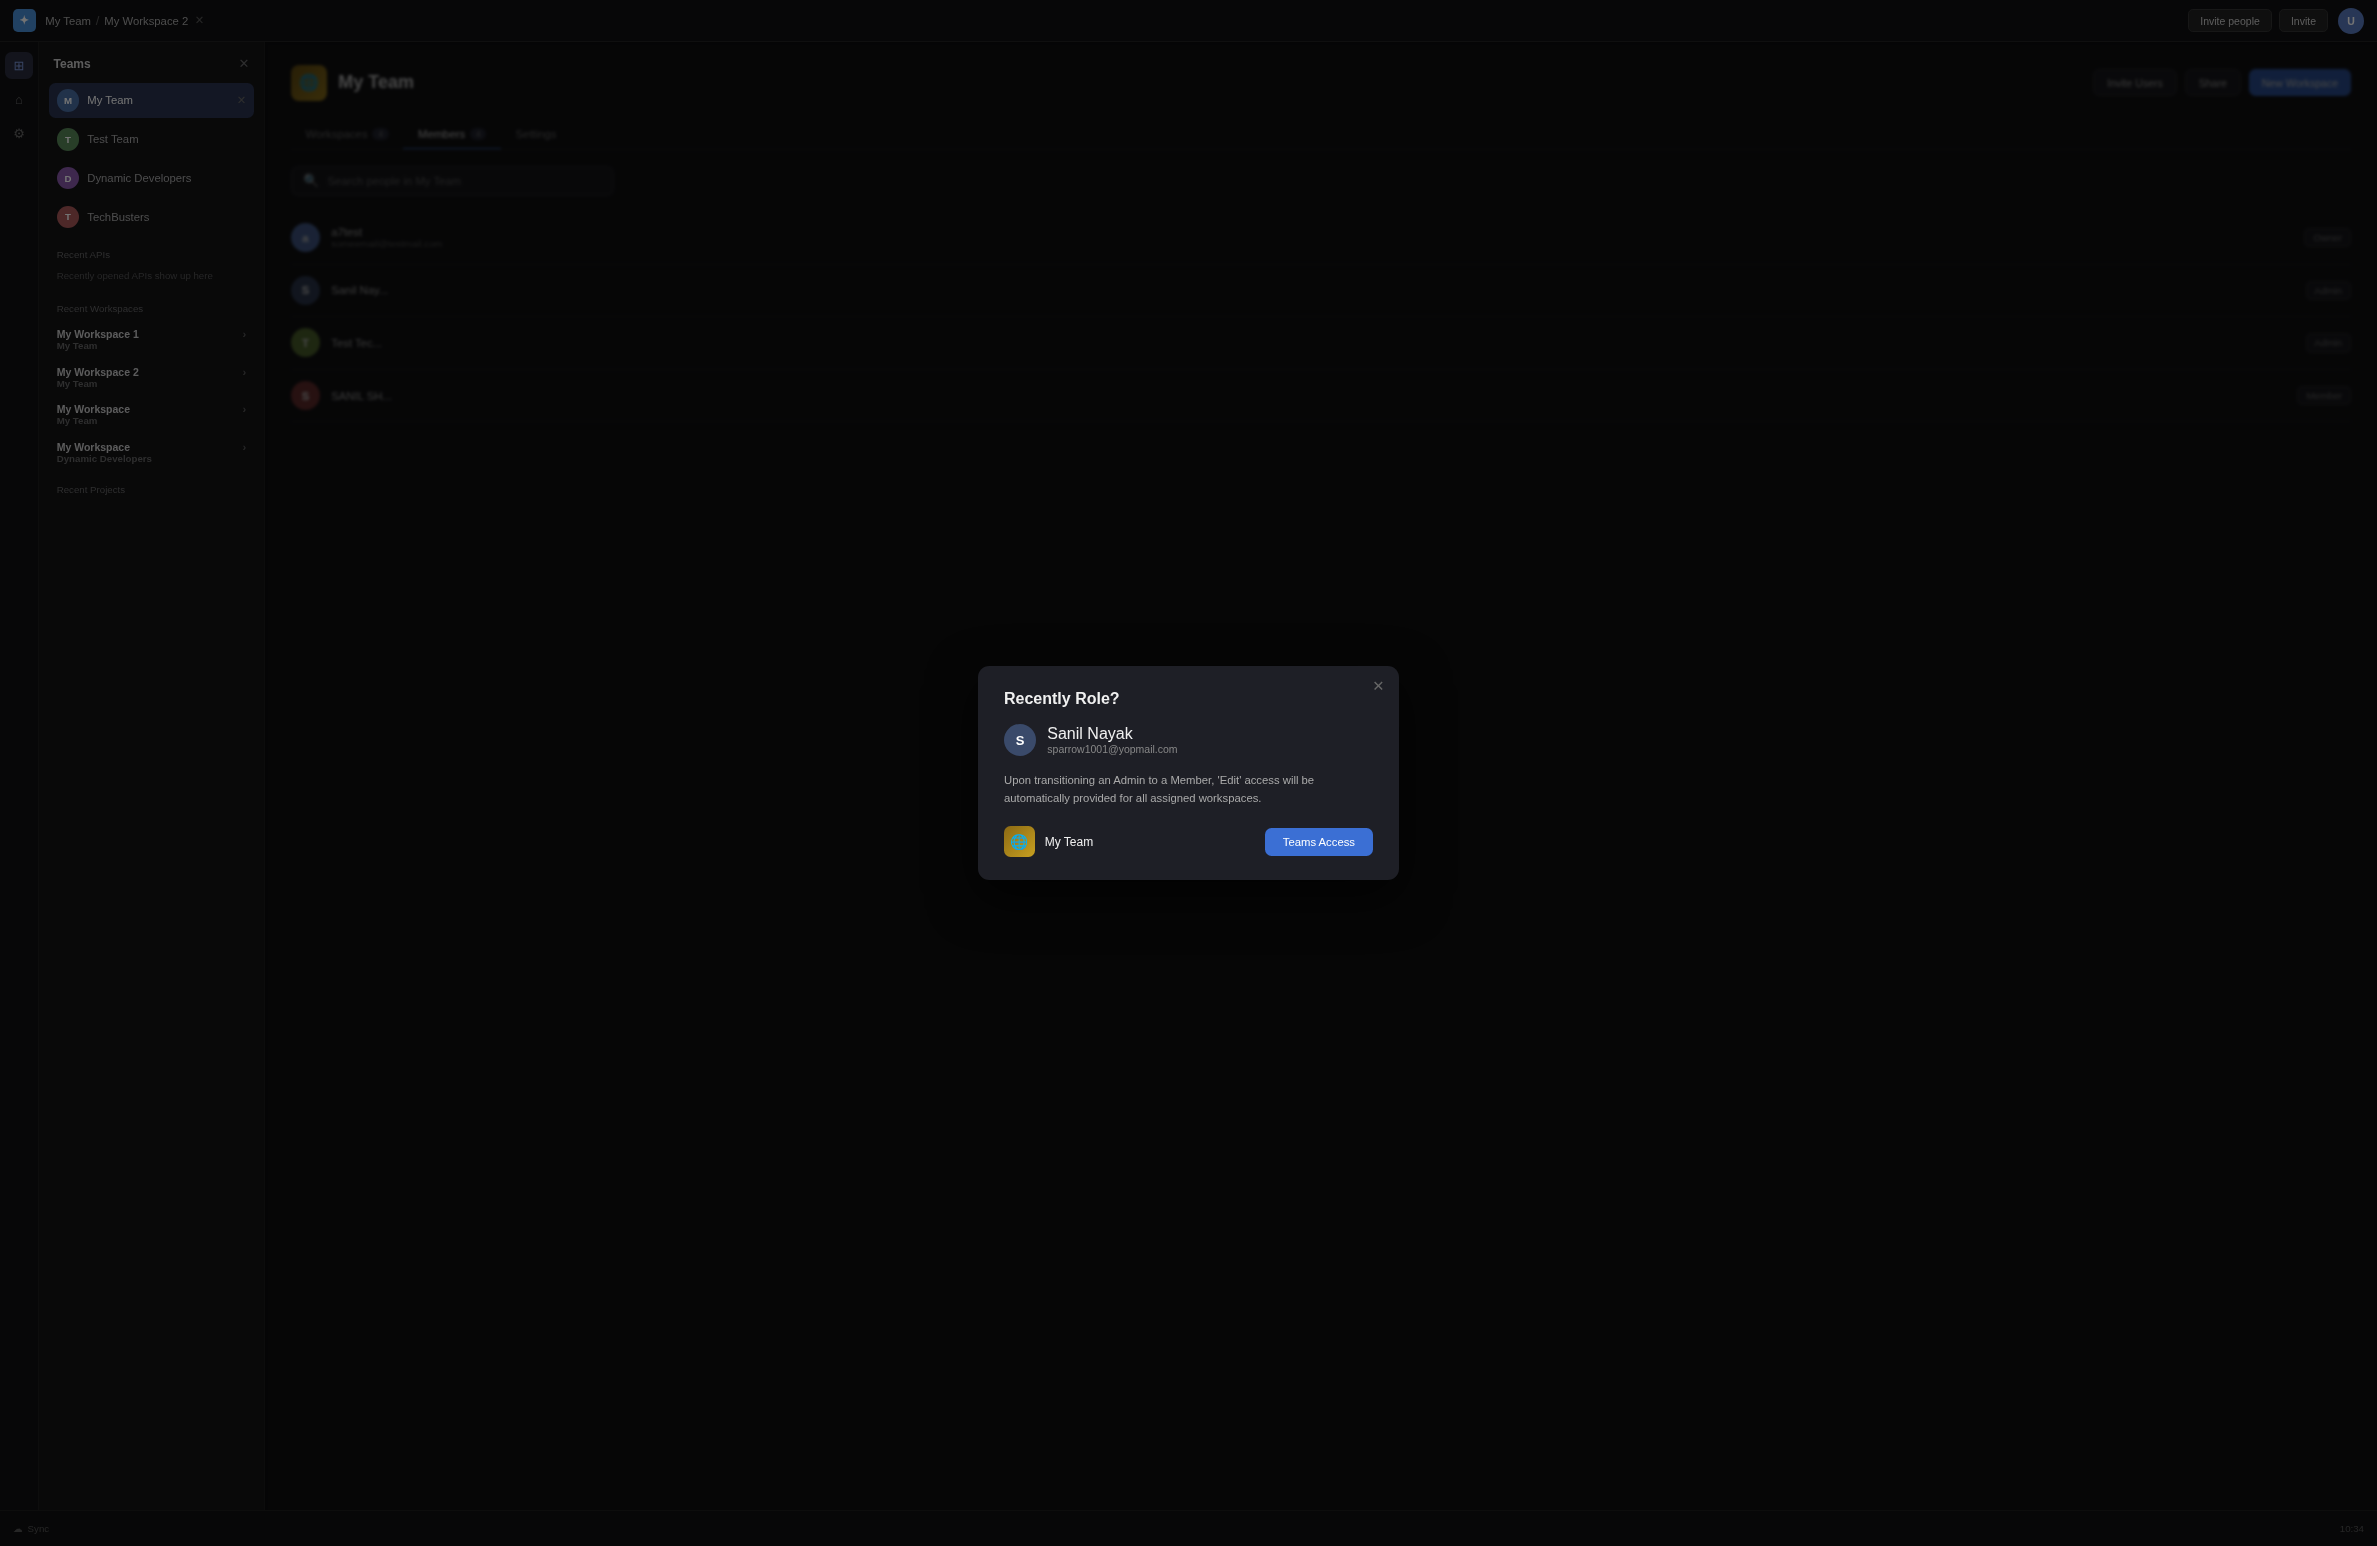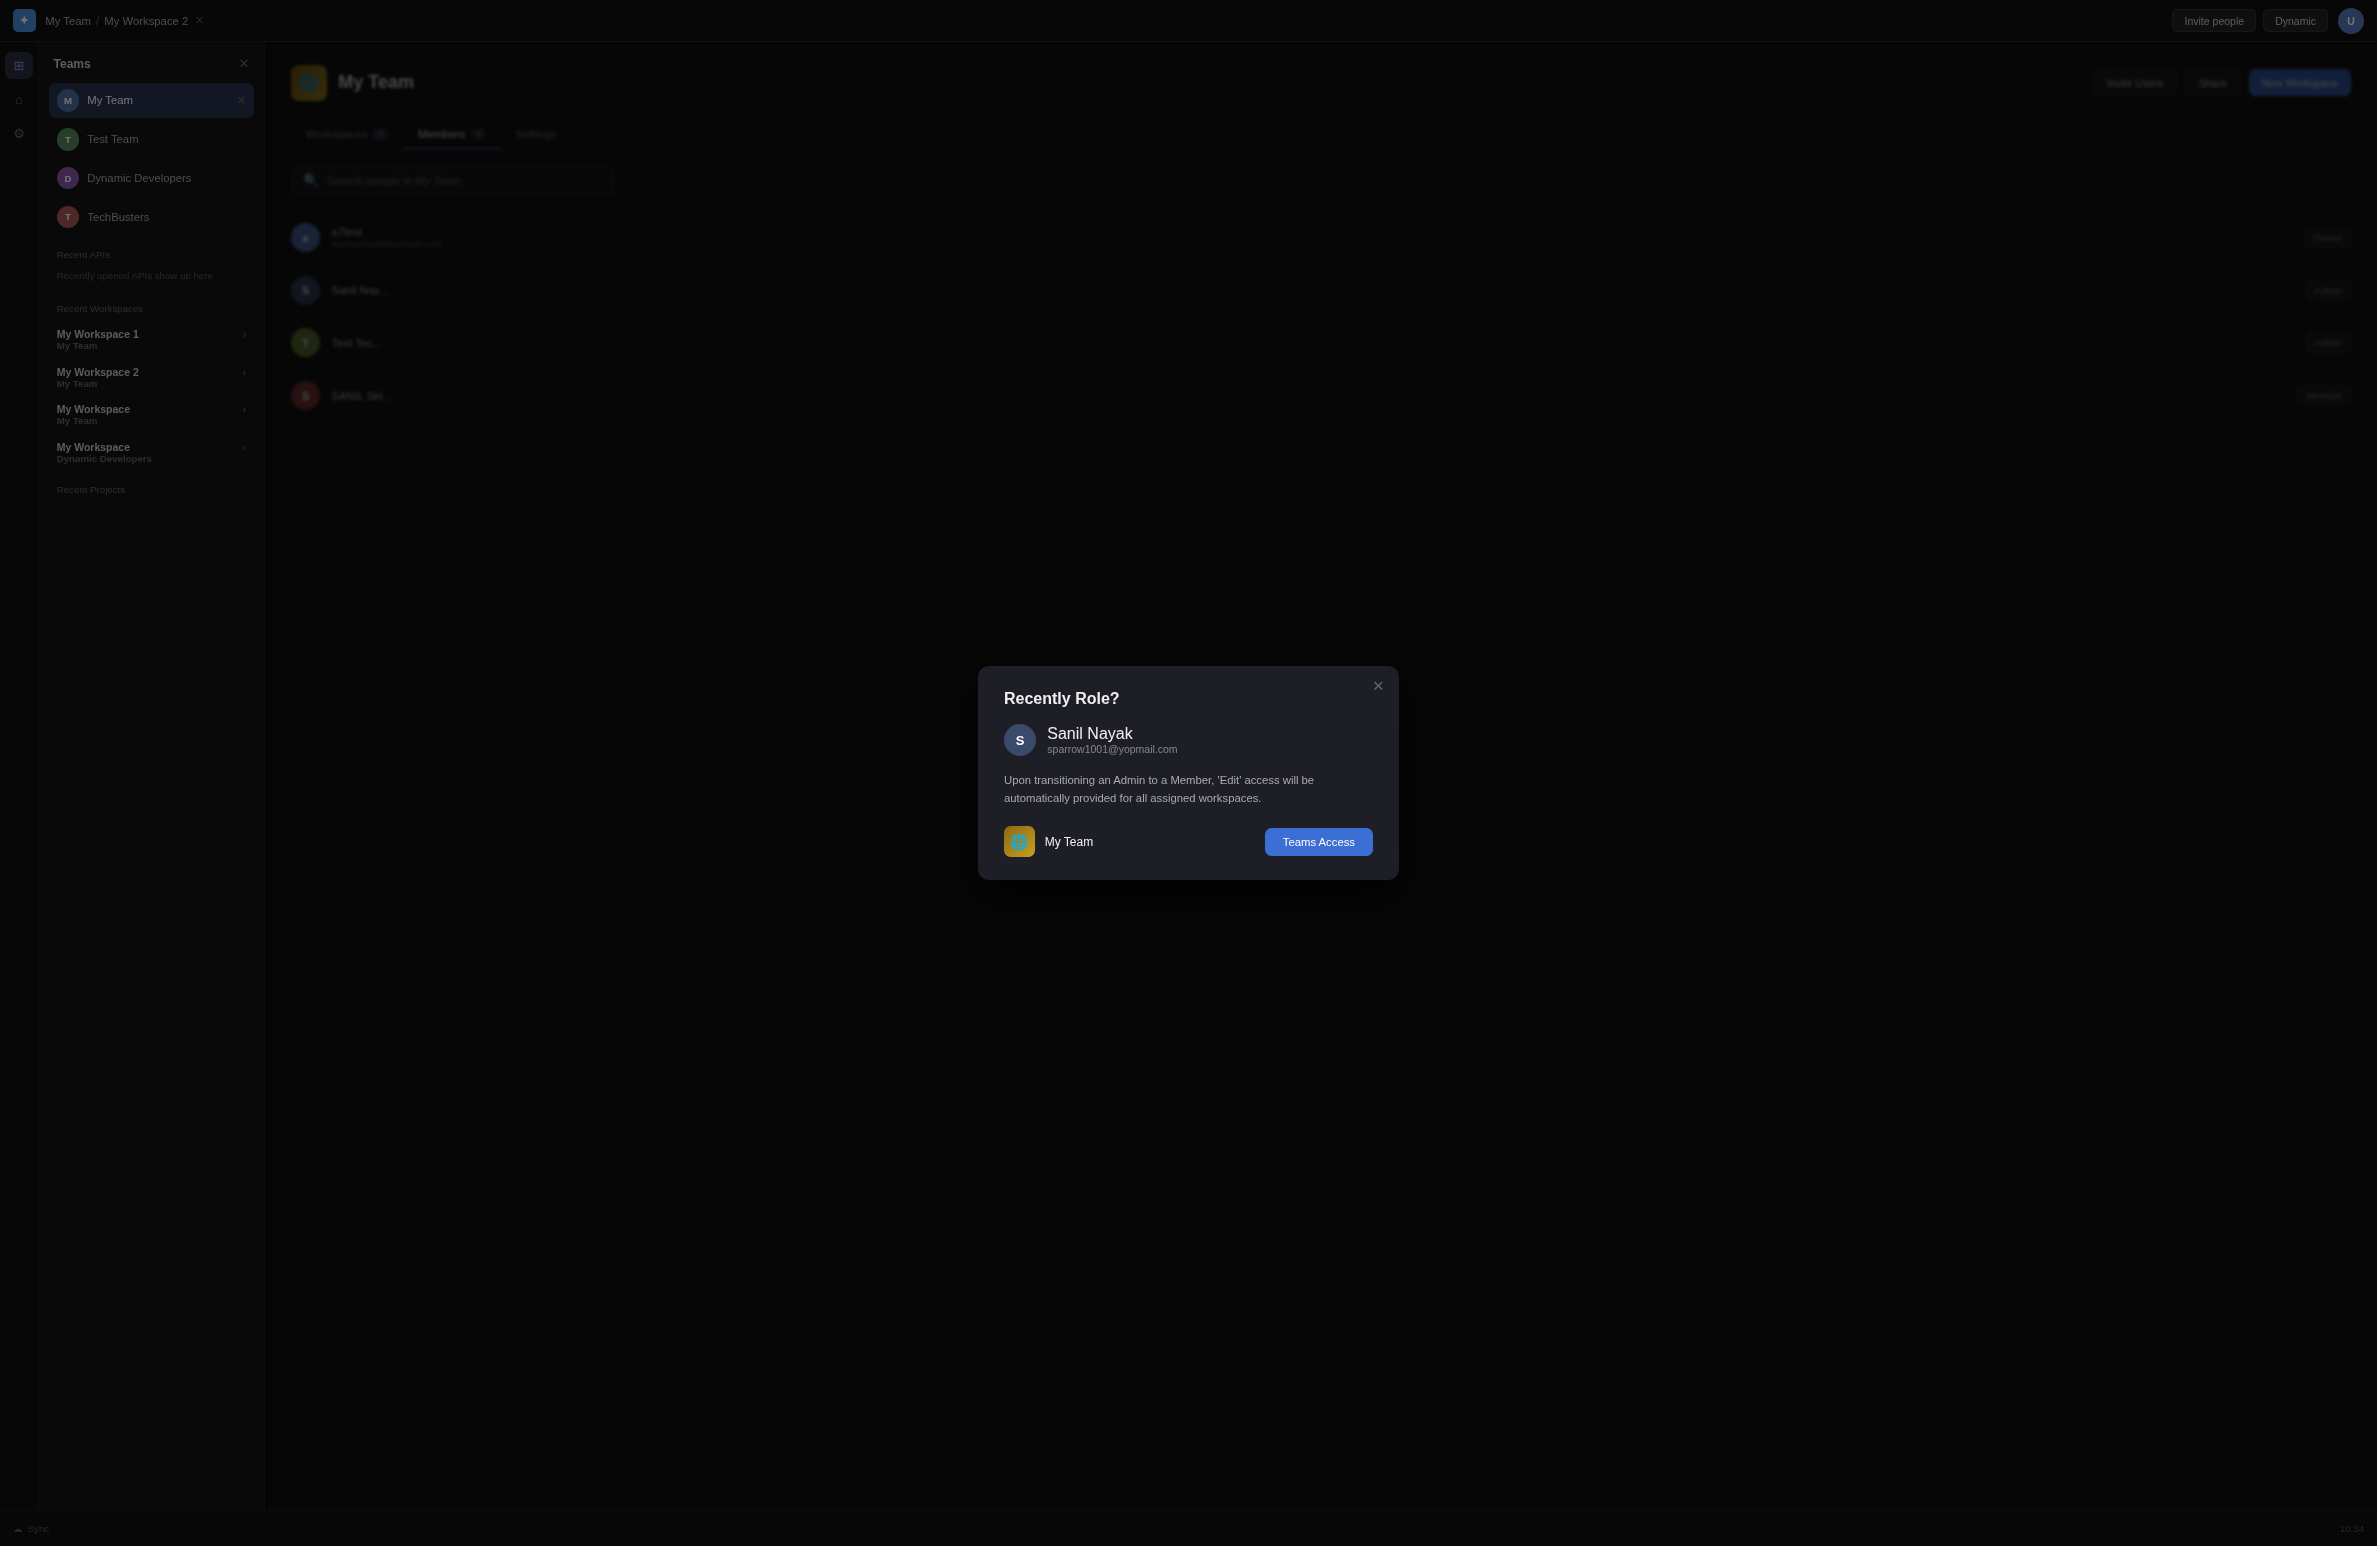--- a/index.html
+++ b/index.html
@@ -412,21 +412,21 @@
 <div class="topbar">
   <div class="topbar-logo">
     <span>✦</span>
   </div>
   <span class="topbar-title">My Team</span>
   <span class="topbar-breadcrumb-sep">/</span>
   <span class="topbar-title">My Workspace 2</span>
   <span style="color:#555;margin-left:6.5px;font-size:11.3px;cursor:pointer">✕</span>
   <div class="topbar-spacer"></div>
   <button class="topbar-btn">Invite people</button>
-  <button class="topbar-btn">Dynamic</button>
+  <button class="topbar-btn">Invite</button>
   <div class="topbar-avatar">U</div>
 </div>
 
 <div class="layout">
 
   <div class="icon-strip">
     <div class="icon-strip-item active">⊞</div>
     <div class="icon-strip-item">⌂</div>
     <div class="icon-strip-item">⚙</div>
   </div>

